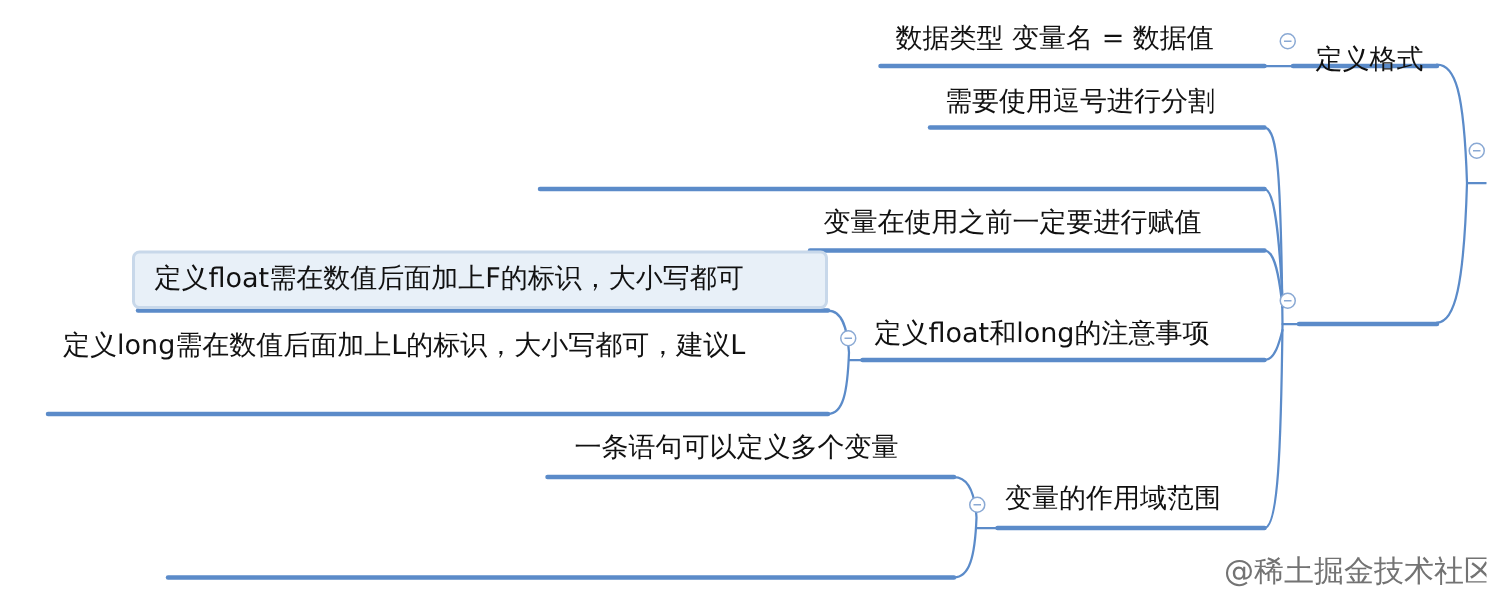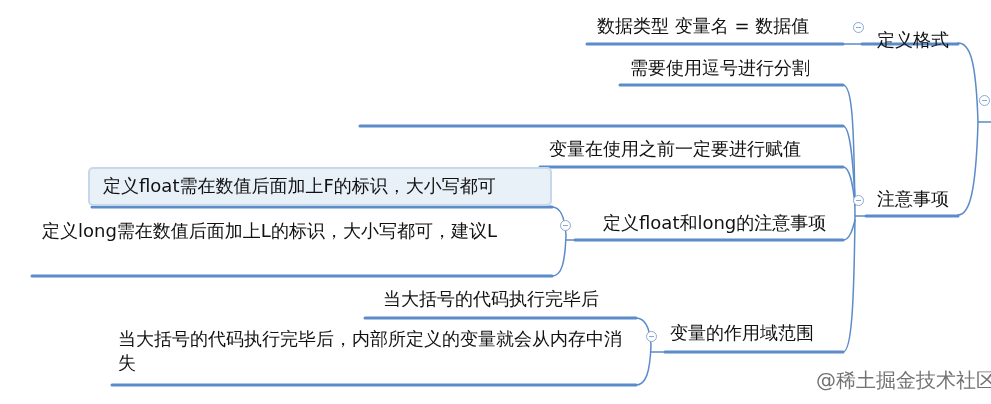--- a/index.html
+++ b/index.html
@@ -56,33 +56,31 @@
       <line x1="112" y1="385" x2="636" y2="385" stroke-width="3"></line>
     </g>
   </svg>
 
   <span class="toggle" style="left:979px; top:95px;"></span>
 
   <div class="node" style="left:877px; top:28px;">定义格式</div>
   <span class="toggle" style="left:853px; top:22px;"></span>
   <div class="node" style="left:597px; top:14px;text-align:center;">数据类型 变量名 = 数据值</div>
 
-  <div class="node" style="left:877px; top:187px;">注意事项</div>
   <span class="toggle" style="left:853px; top:195px;"></span>
 
   <div class="node" style="left:630px; top:56px;">需要使用逗号进行分割</div>
   <div class="node" style="left:549px; top:137px;text-align:right;">变量在使用之前一定要进行赋值</div>
 
-  <div class="node" style="left:583px; top:211px;margin-left:20px;">定义float和long的注意事项</div>
+  <div class="node" style="left:583px; top:211px;">定义float和long的注意事项</div>
   <span class="toggle" style="left:560px; top:220px;"></span>
 
   <div class="selected-box"></div>
   <div class="node" style="left:103px; top:174px;">定义float需在数值后面加上F的标识，大小写都可</div>
   <div class="node" style="left:670px; top:321px;">变量的作用域范围</div>
 
   <div class="node wrap" style="left:42px; top:219px; width:500px;">定义long需在数值后面加上L的标识，大小写都可，建议L</div>
   <span class="toggle" style="left:646px; top:331px;"></span>
 
-  <div class="node" style="left:383px; top:287px;">当大括号的代码执行完毕后</div>
-  <div class="node wrap" style="left:118px; top:327px; width:512px;">当大括号的代码执行完毕后，内部所定义的变量就会从内存中消失</div>
+  <div class="node" style="left:383px; top:287px;">一条语句可以定义多个变量</div>
 
   <div class="watermark">@稀土掘金技术社区</div>
 </div>
 
 </body></html>

